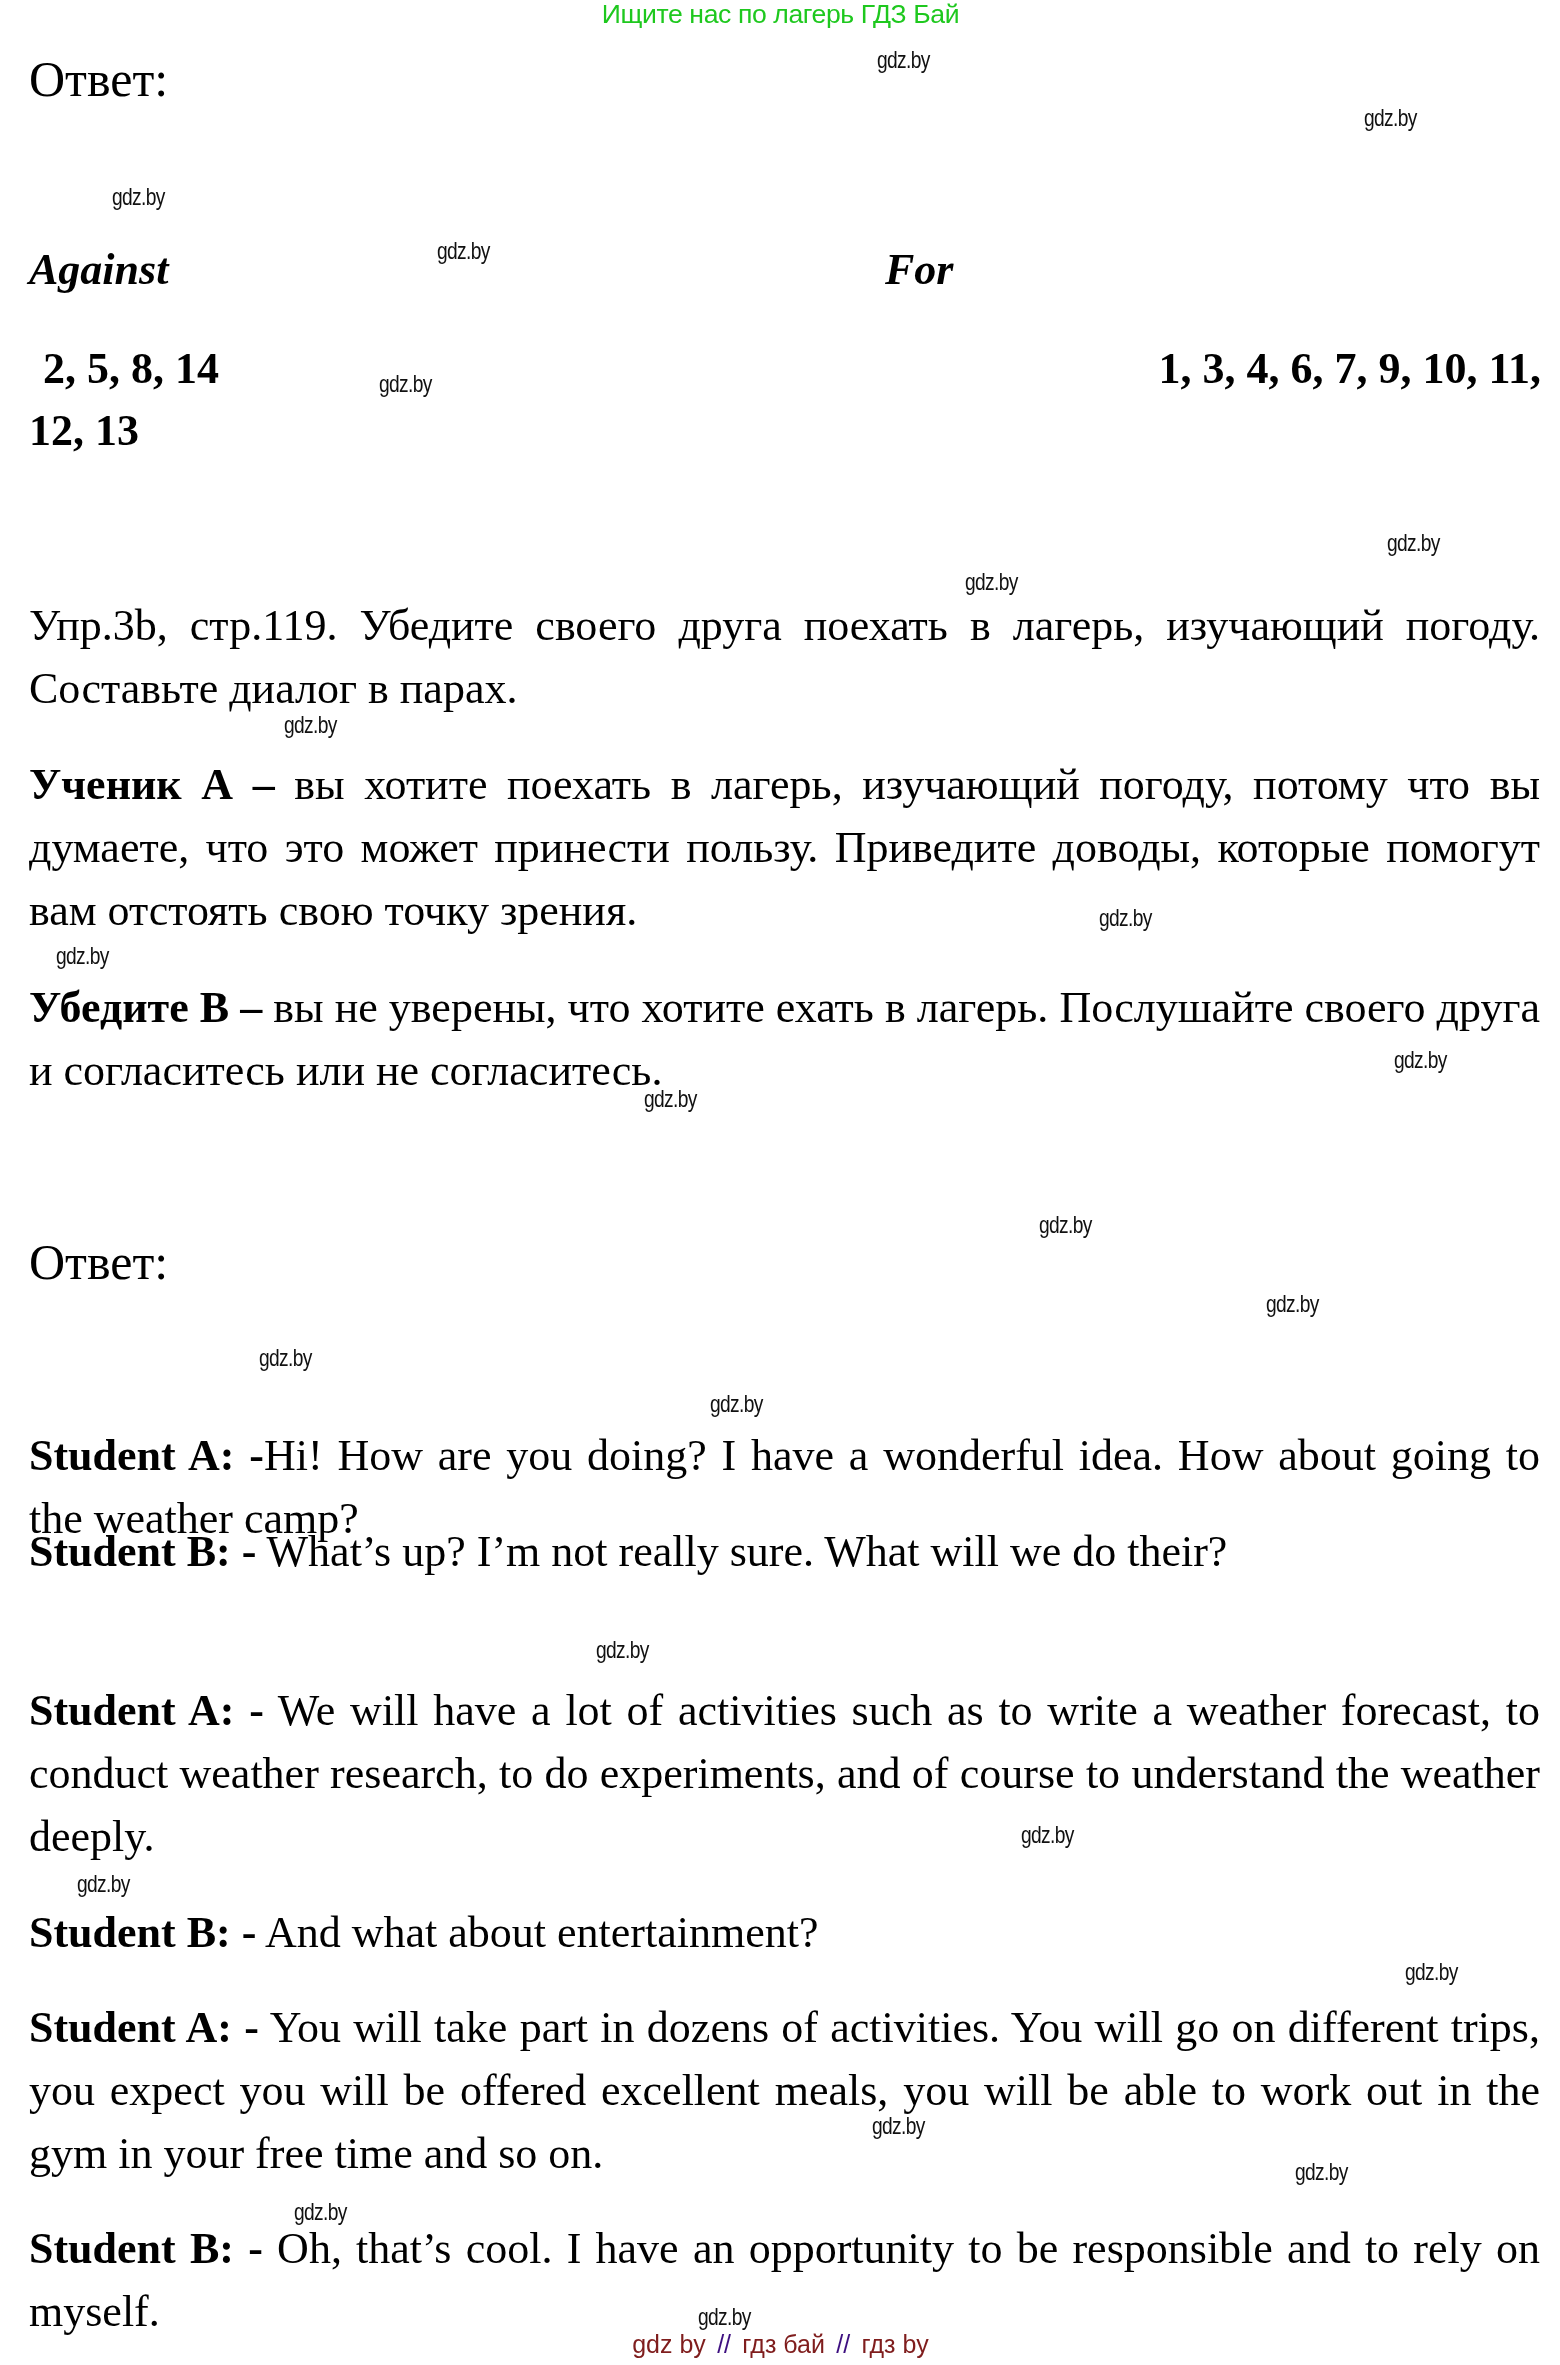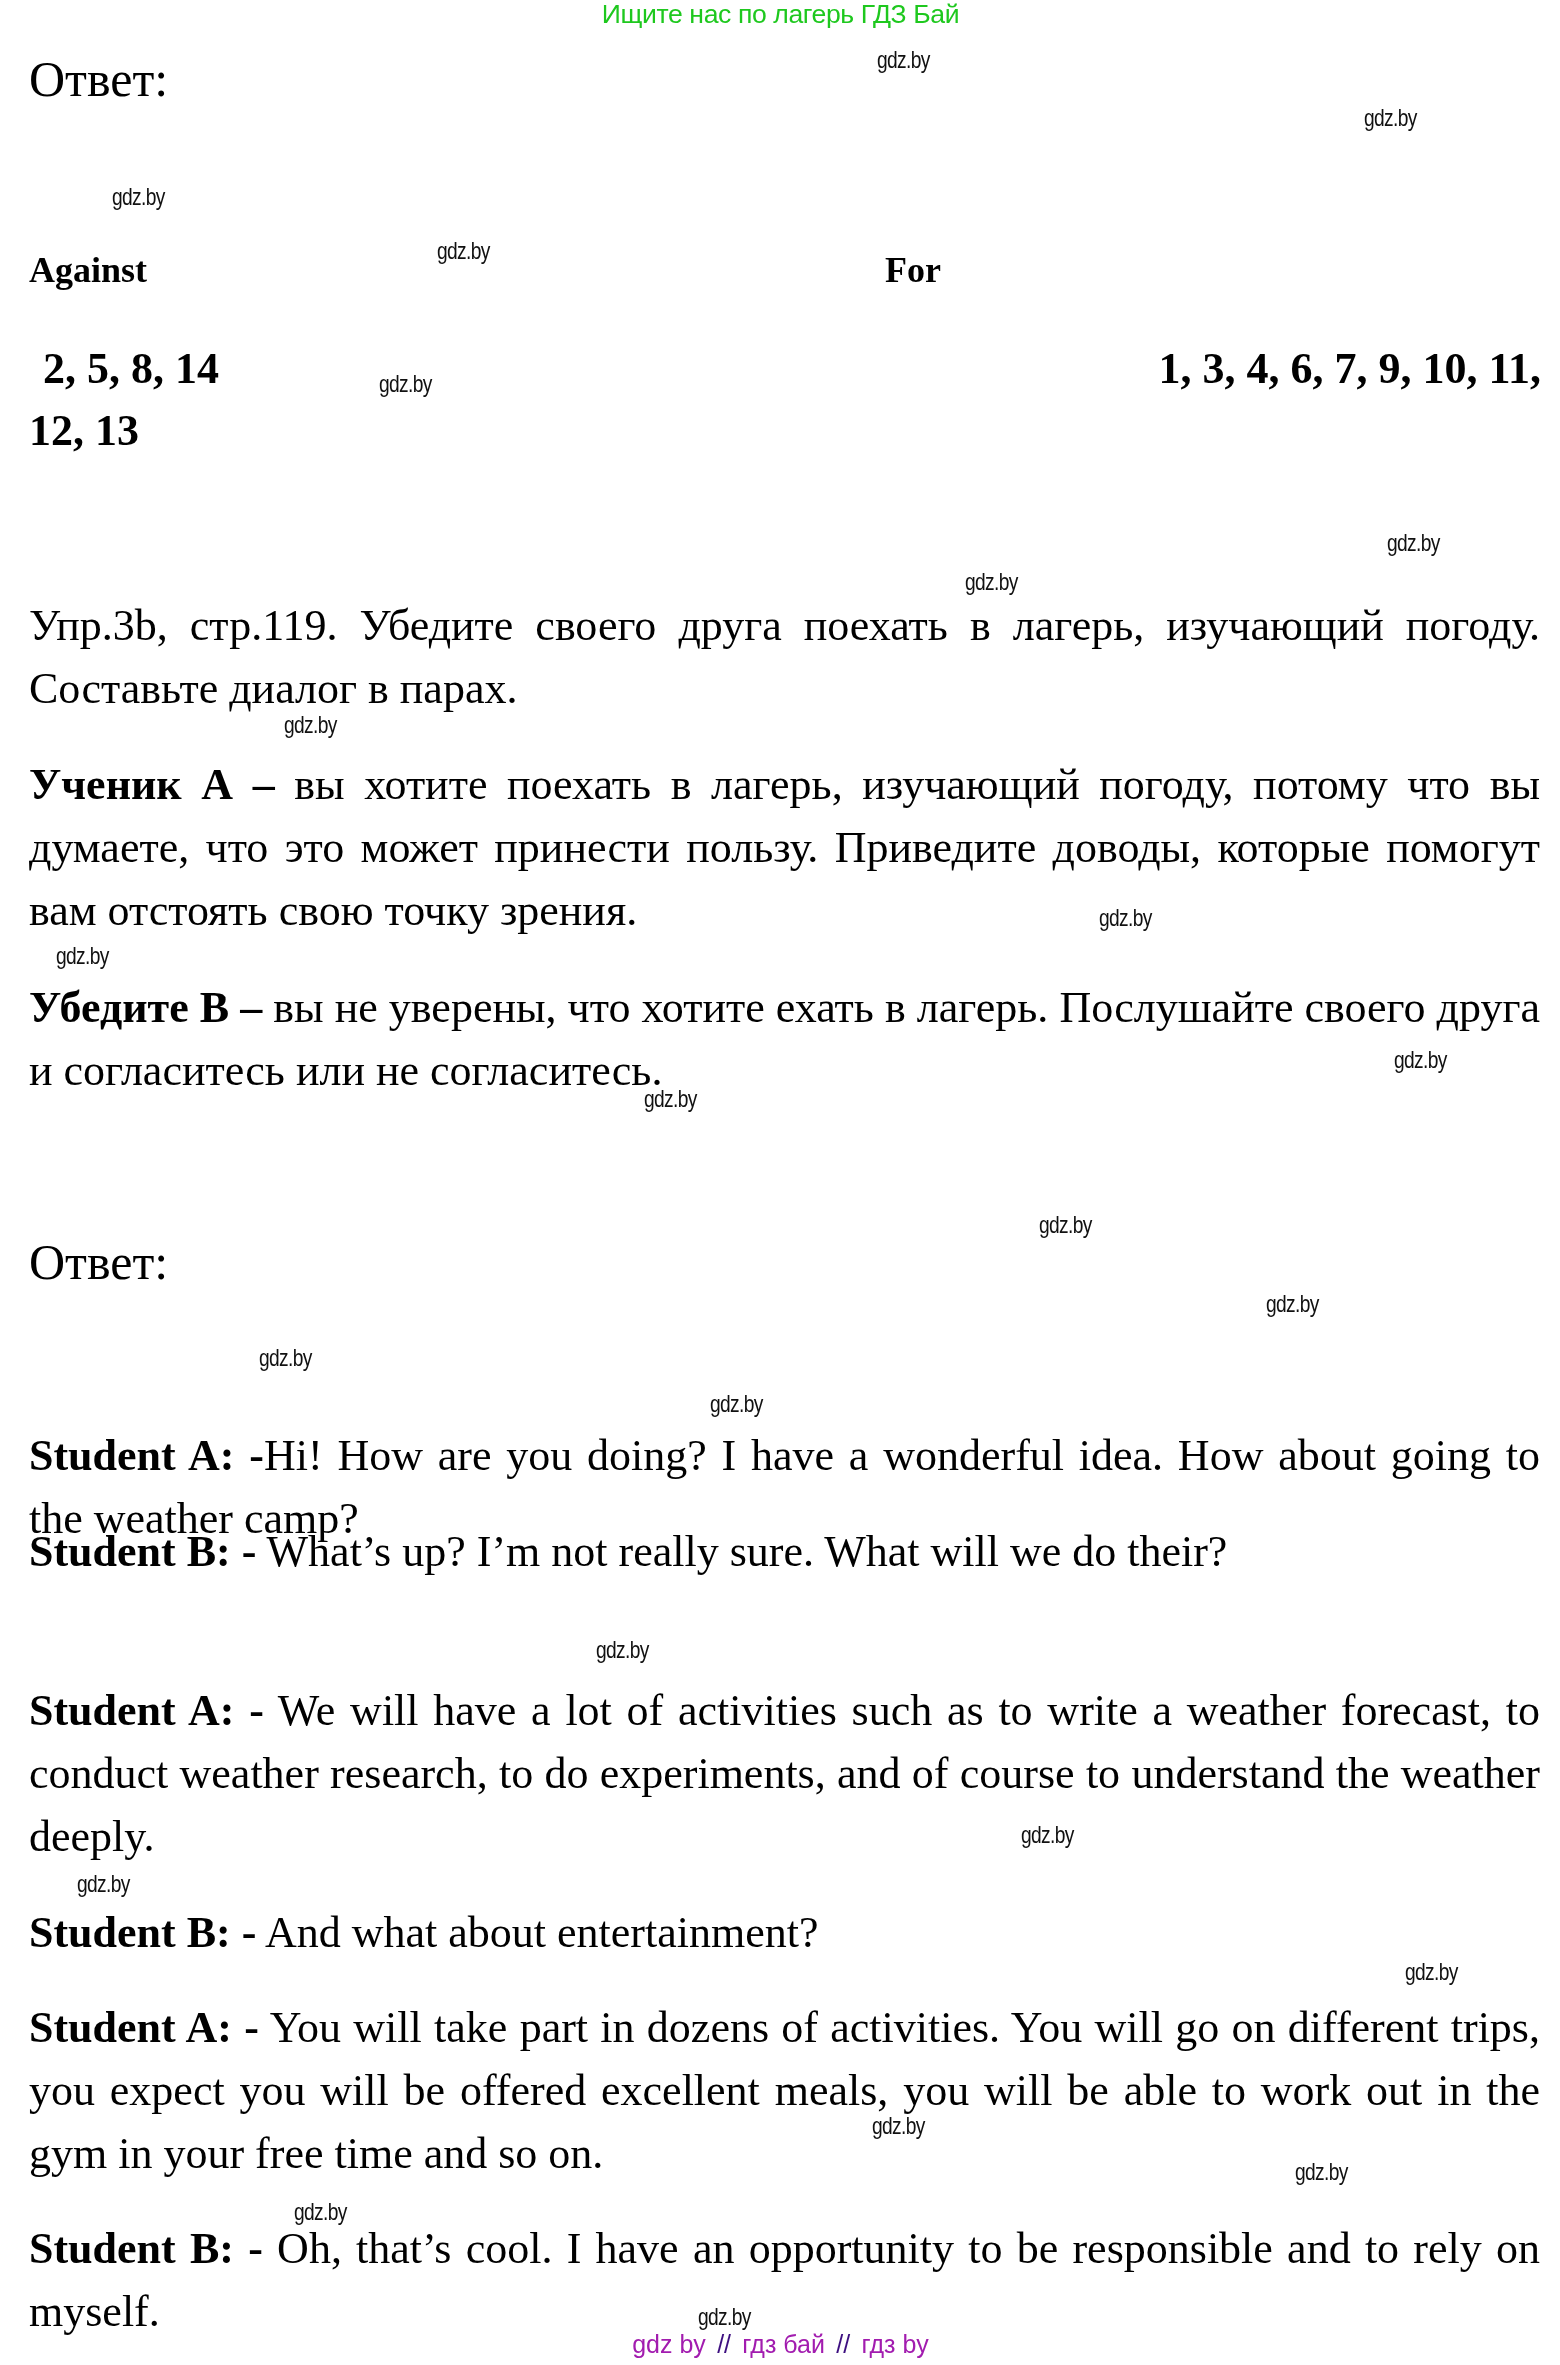--- a/index.html
+++ b/index.html
@@ -32,21 +32,21 @@
       left: 0;
       top: 2330px;
       width: 1561px;
       text-align: center;
       font-family: "Liberation Sans", "DejaVu Sans", sans-serif;
       font-size: 25px;
       line-height: 29px;
       color: #3d0f80;
       white-space: pre;
     }
-    .footer-links a { color: #a21caf; text-decoration: none; }
+    .footer-links a { color: #7f1d1d; text-decoration: none; }
     .footer-links .sep { padding: 0 11.3px; }
 
     .block {
       position: absolute;
       left: 29px;
       width: 1511px;
       font-size: 44px;
       line-height: 63px;
     }
     .bold { font-weight: bold; margin-top: 19px; }
@@ -55,23 +55,24 @@
     .answer-heading {
       position: absolute;
       left: 29px;
       font-size: 50px;
       font-weight: normal;
       line-height: 48px;
       text-align: right;
     }
     .col-heading {
       position: absolute;
-      font-size: 36px;
+      font-size: 44px;
       font-weight: bold;
       line-height: 48px;
+      font-style: italic;
     }
     .col-values {
       position: absolute;
       font-size: 44px;
       font-weight: bold;
       line-height: 63px;
     }
 
     .watermark {
       position: absolute;

